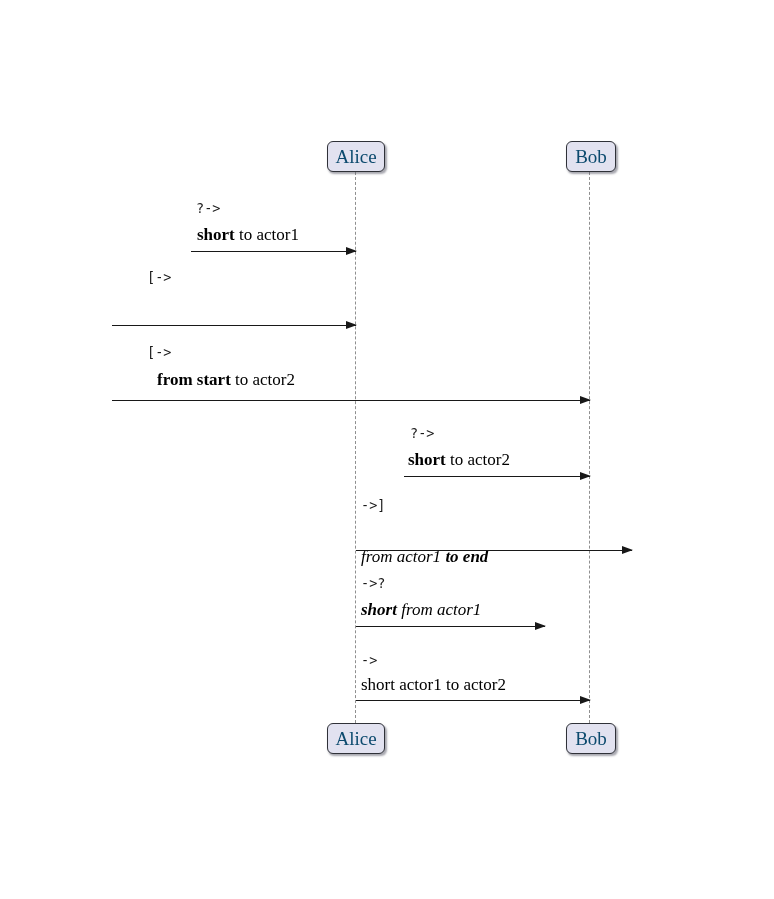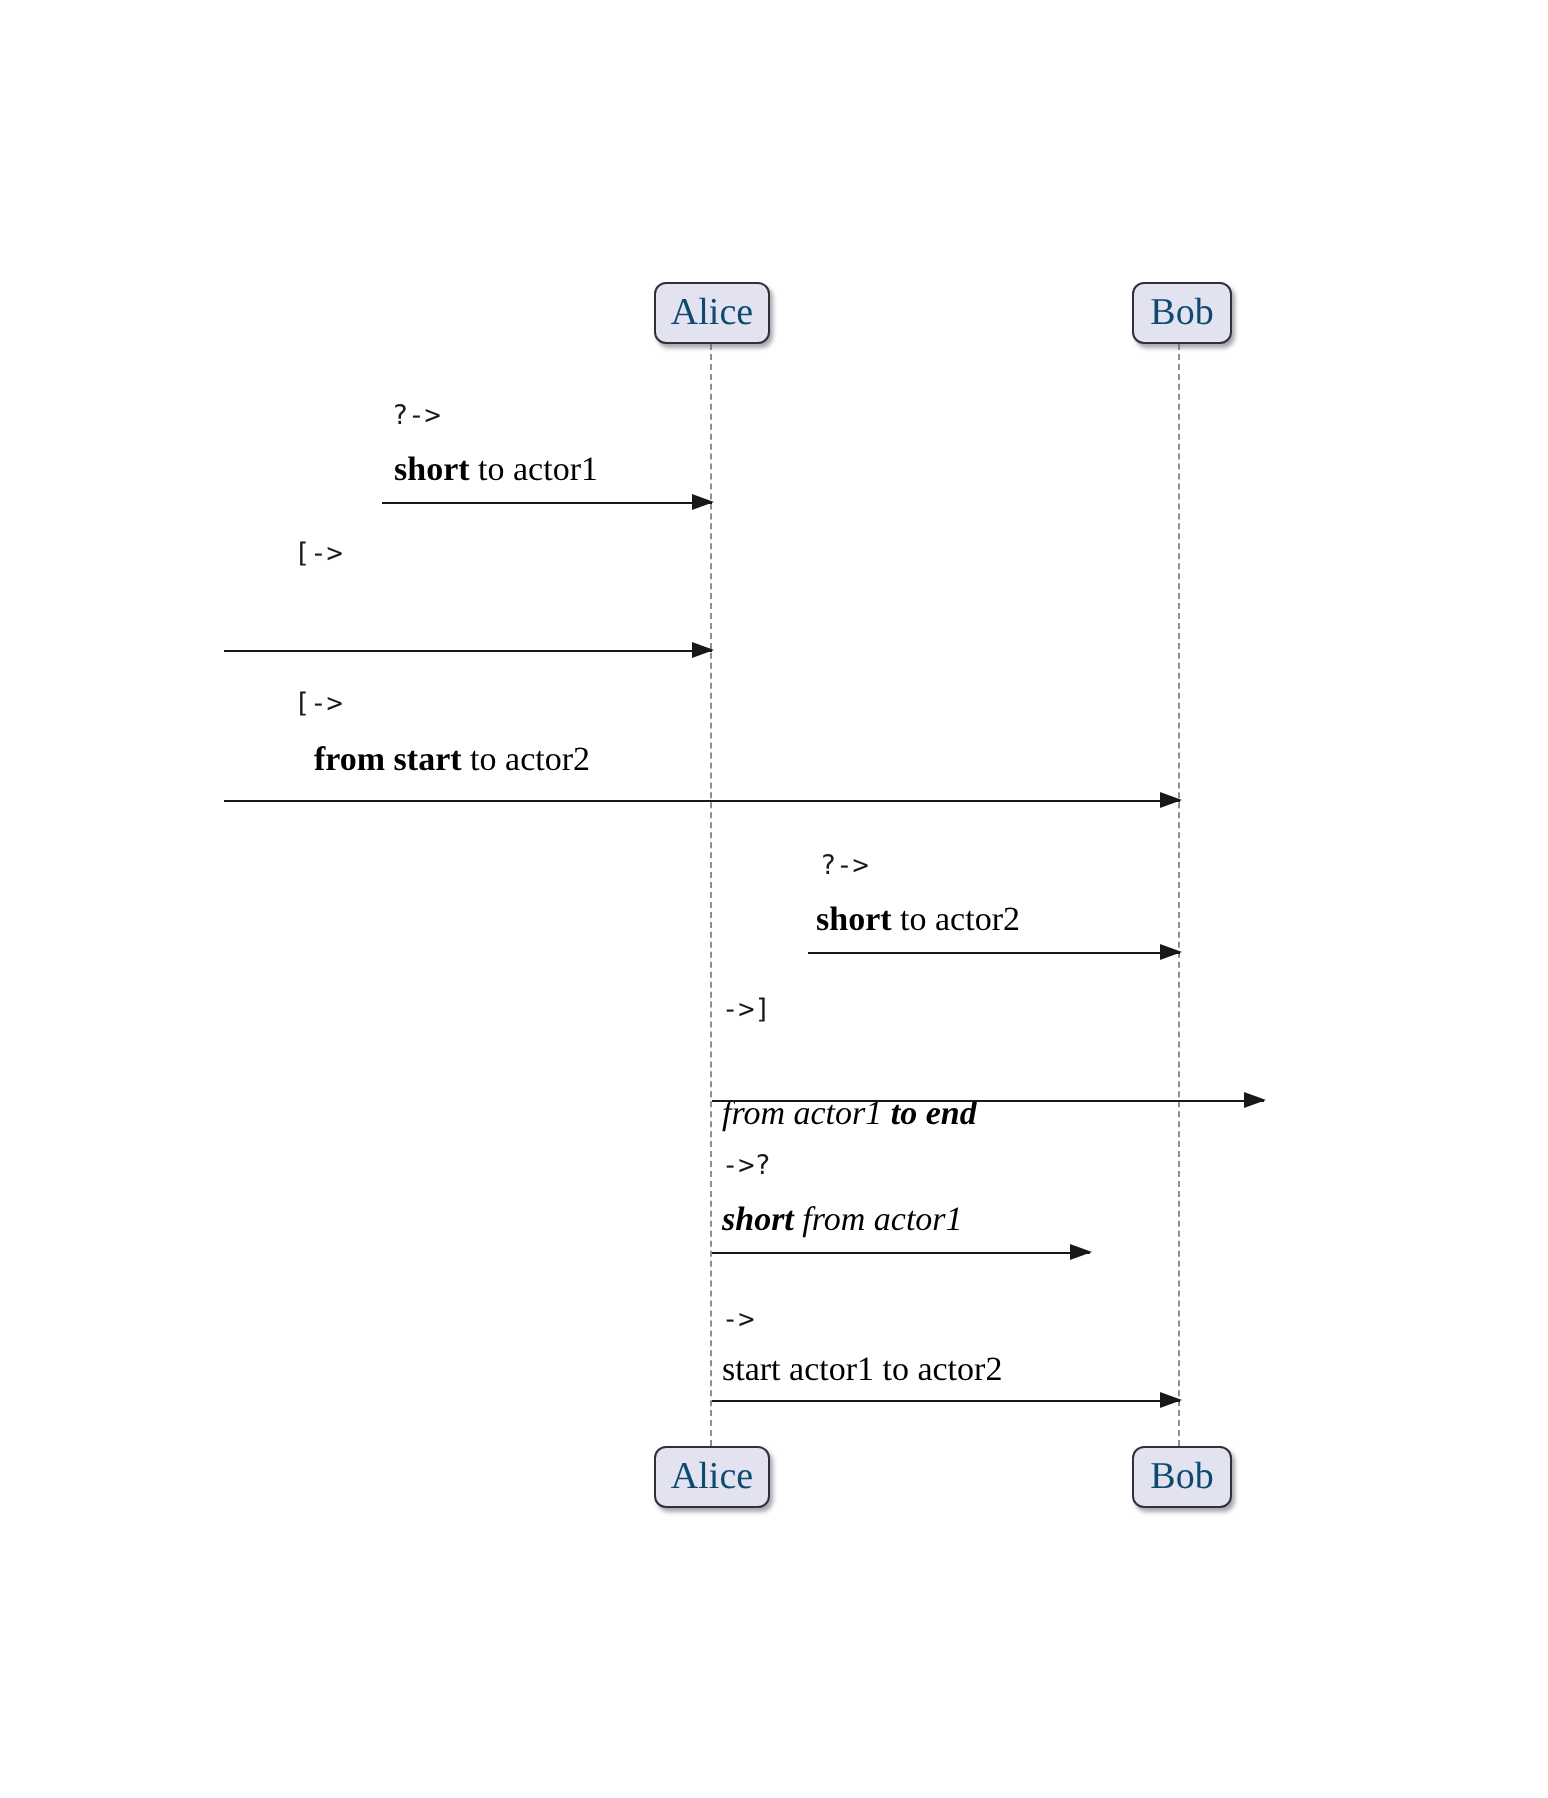--- a/index.html
+++ b/index.html
@@ -94,16 +94,16 @@
 
   <div class="msg-code" style="left:361px;top:498px;">-&gt;]</div>
   <div class="msg-text" style="left:361px;top:546px;font-style:italic;"><span>from actor1 </span><b>to end</b><span></span></div>
   <div class="arrow" style="left:356px;top:550px;width:276px;"></div>
 
   <div class="msg-code" style="left:361px;top:576px;">-&gt;?</div>
   <div class="msg-text" style="left:361px;top:599px;font-style:italic;"><span></span><b>short</b><span> from actor1</span></div>
   <div class="arrow" style="left:356px;top:626px;width:189px;"></div>
 
   <div class="msg-code" style="left:361px;top:653px;">-&gt;</div>
-  <div class="msg-text" style="left:361px;top:674px;"><span>start actor1 to actor2</span><b></b><span></span></div>
+  <div class="msg-text" style="left:361px;top:674px;"><span>short actor1 to actor2</span><b></b><span></span></div>
   <div class="arrow" style="left:356px;top:700px;width:234px;"></div>
 
 </div>
 
 </body></html>

